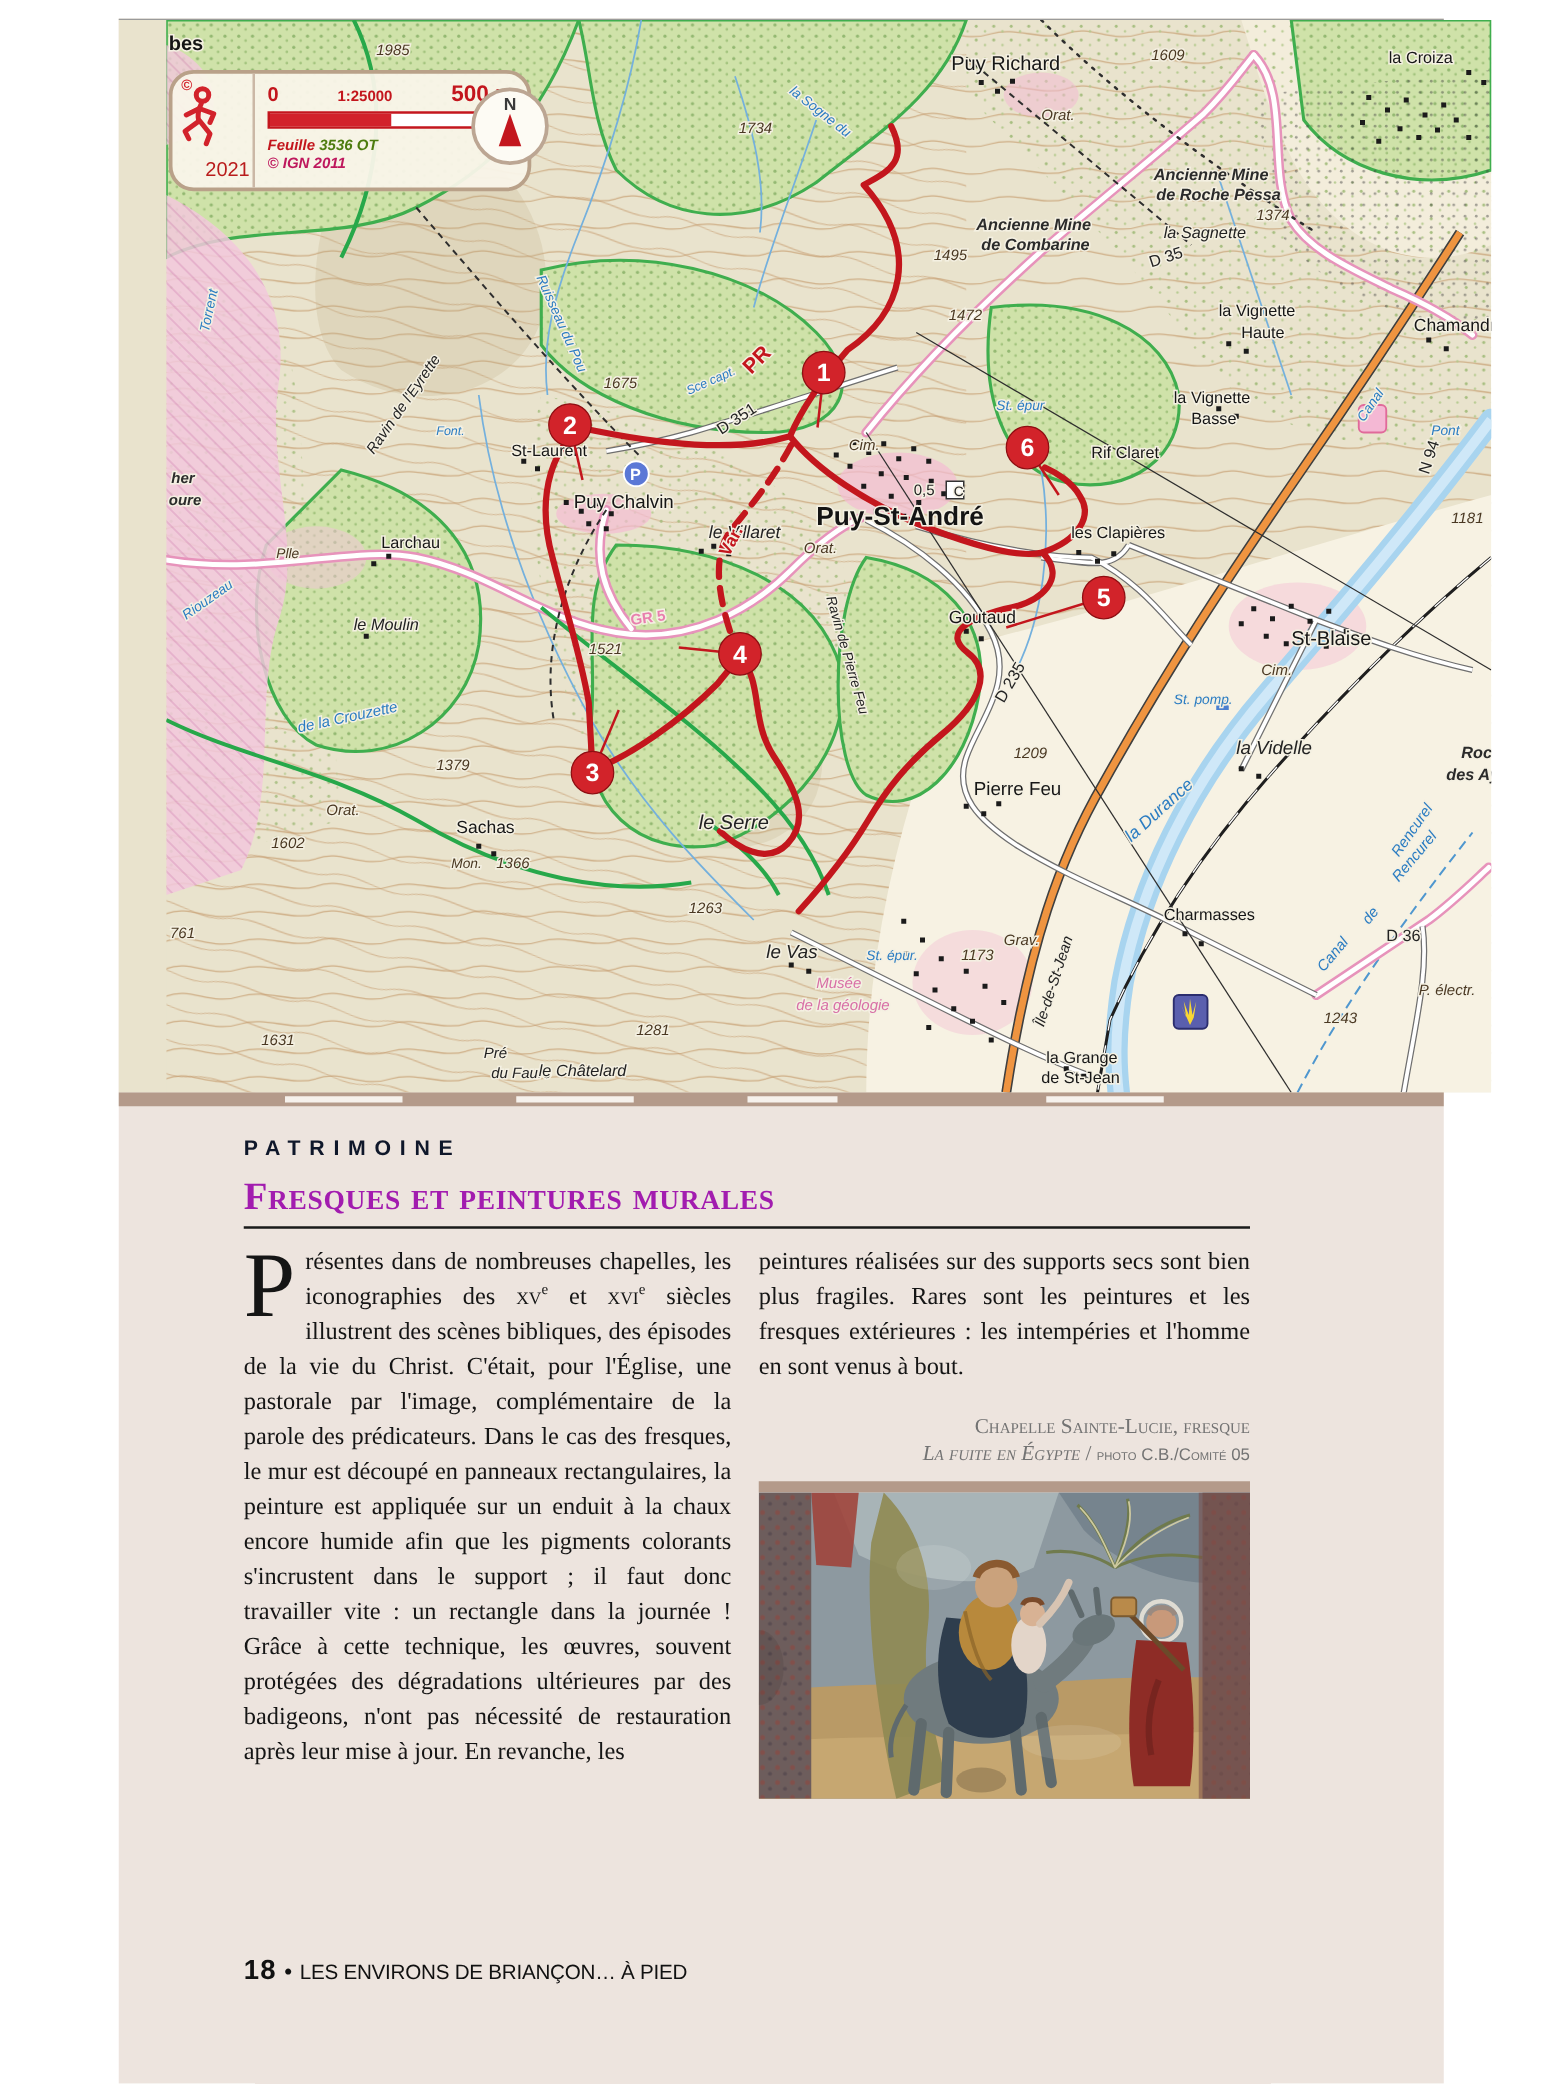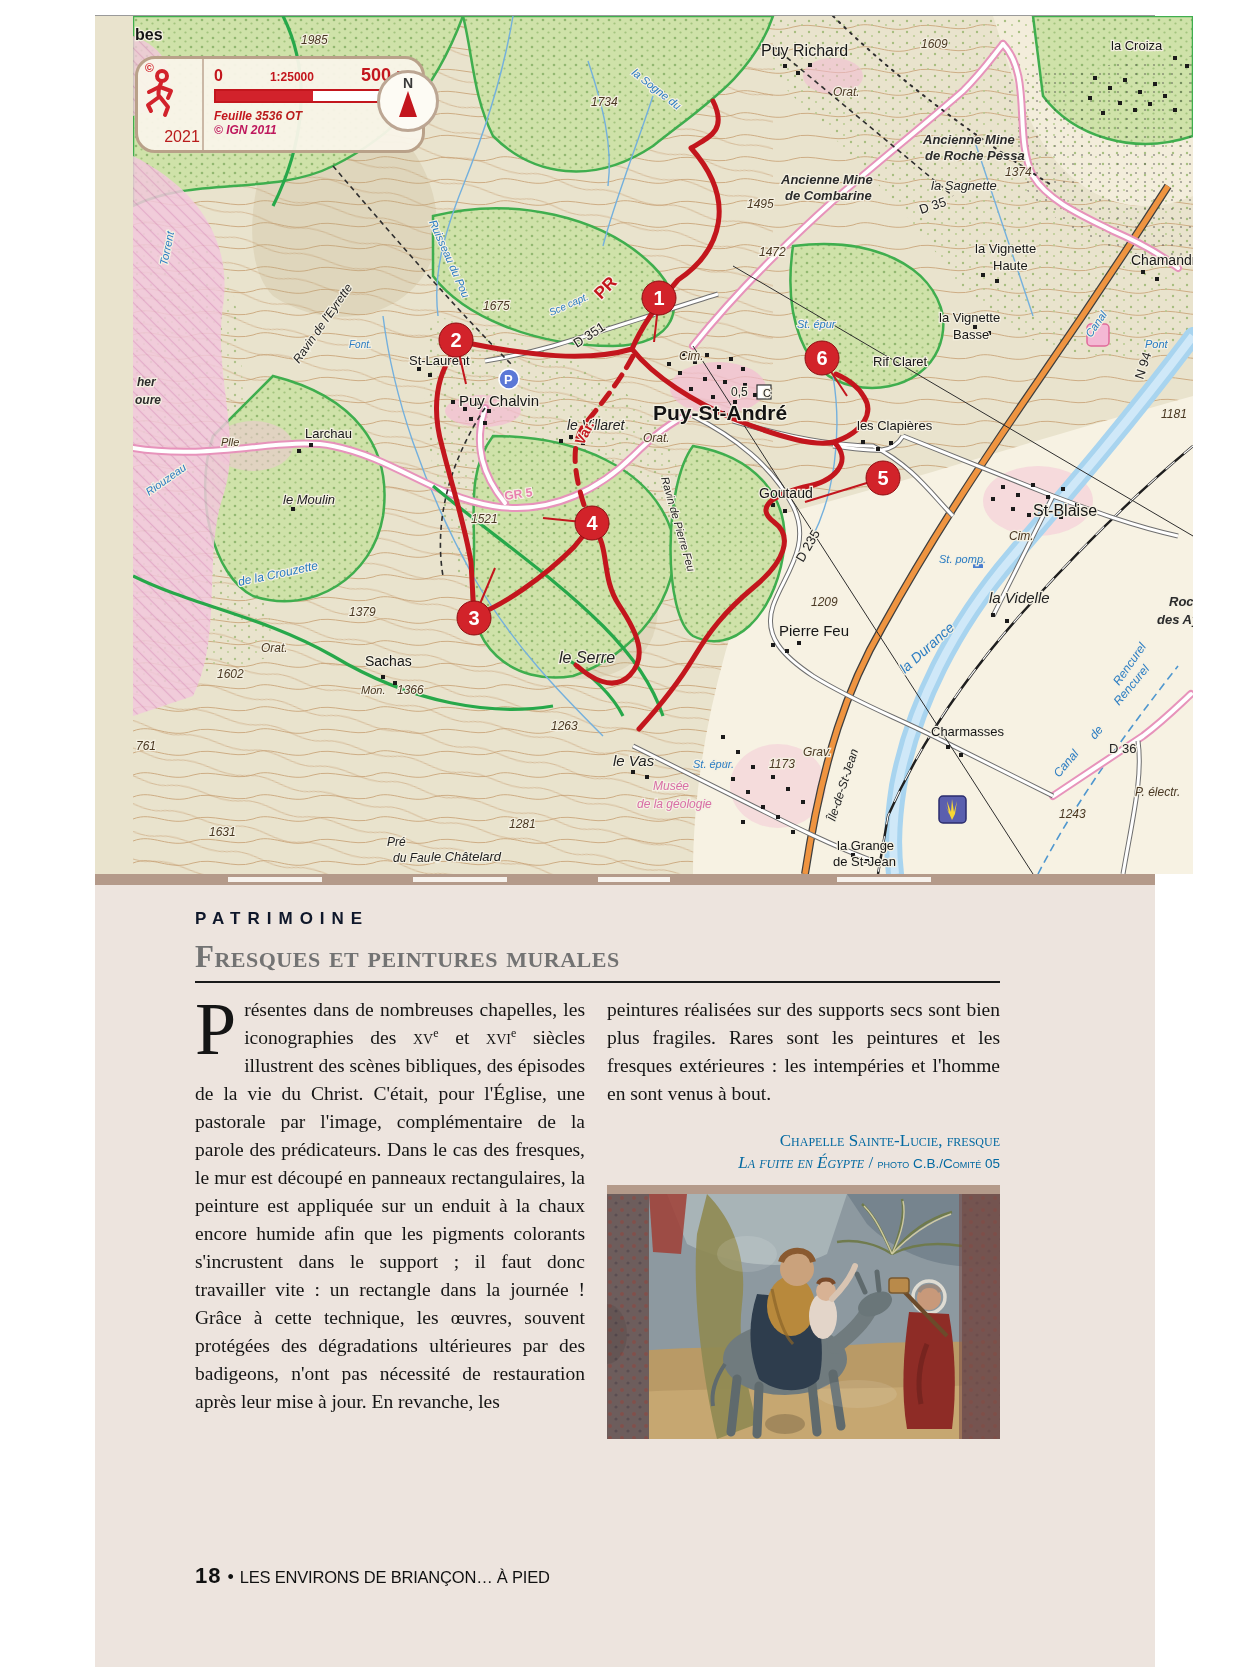--- a/index.html
+++ b/index.html
@@ -20,45 +20,45 @@
   .legend-year{position:absolute;left:0;right:0;bottom:4px;color:#b91c1c;font-weight:normal;font-size:16px;margin-left:24px;}
   .legend-main{flex:1;padding:6px 10px 4px 10px;position:relative;}
   .scale-row{display:flex;align-items:baseline;color:#c3161d;font-weight:bold;}
   .scale-zero{font-size:16px;}
   .scale-ratio{flex:1;text-align:center;font-size:12px;}
   .scale-dist{font-size:18px;}
   .scale-bar{margin-top:3px;height:10px;border:2px solid #c3161d;display:flex;background:#fff;}
   .scale-bar .half{width:50%;height:100%;}
   .scale-bar .red{background:#d2222b;}
   .sheet-row{margin-top:6px;font-size:12px;font-style:italic;font-weight:bold;color:#c3161d;}
-  .sheet-num{color:#b91c1c;}
+  .sheet-num{color:#4d7c0f;}
   .ign-row{font-size:12px;font-style:italic;font-weight:bold;color:#be185d;}
   .compass{position:absolute;left:242px;top:14px;width:62px;height:62px;border-radius:50%;
     background:#fdfbf4;border:3px solid #bca693;box-sizing:border-box;text-align:center;}
   .compass-n{display:block;margin-top:3px;font-weight:bold;font-size:14px;color:#3a3a3a;line-height:14px;}
   .compass-arrow{width:0;height:0;margin:1px auto 0;border-left:9px solid transparent;
     border-right:9px solid transparent;border-bottom:26px solid #c3161d;}
 
   
   .article{position:absolute;left:100px;top:880px;width:805px;}
   .kicker{margin-top:14px;color:#0f172a;font-weight:bold;font-size:17px;letter-spacing:7px;}
   .headline{margin-top:12px;font-family:"Liberation Serif",serif;font-variant:small-caps;
-    font-weight:bold;font-size:31px;color:#737373;letter-spacing:0.5px;line-height:1;}
+    font-weight:bold;font-size:31px;color:#a21caf;letter-spacing:0.5px;line-height:1;}
   .rule{height:2px;background:#1a1a1a;margin-top:9px;}
   .cols{display:flex;margin-top:13px;}
   .col-left{width:390px;margin-right:22px;}
   .col-right{width:393px;}
   .body-text{font-family:"Liberation Serif",serif;font-size:19.5px;line-height:28px;
     color:#151515;text-align:justify;}
   .dropcap{float:left;font-family:"Liberation Serif",serif;font-size:74px;line-height:56px;
     padding:5px 8px 0 0;color:#151515;}
   .sc{font-variant:small-caps;}
   sup.e{font-size:12px;vertical-align:super;line-height:0;}
   .caption{margin-top:22px;text-align:right;font-family:"Liberation Serif",serif;
-    font-size:17px;line-height:1.32;color:#0369a1;font-variant:small-caps;}
+    font-size:17px;line-height:1.32;color:#737373;font-variant:small-caps;}
   .caption .cap-title{font-style:italic;}
   .caption .cap-credit{font-family:"Liberation Sans",sans-serif;font-size:13.5px;font-variant:small-caps;}
   .photo{margin-top:10px;width:393px;}
   .photo .photo-topbar{height:9px;background:#b49a8a;}
   .page-footer{position:absolute;left:100px;top:1548px;color:#111;}
   .pf-num{font-weight:bold;font-size:22px;letter-spacing:1px;}
   .pf-bullet{font-size:18px;margin:0 6px;}
   .pf-title{font-size:16.5px;letter-spacing:-0.2px;}
 
   

